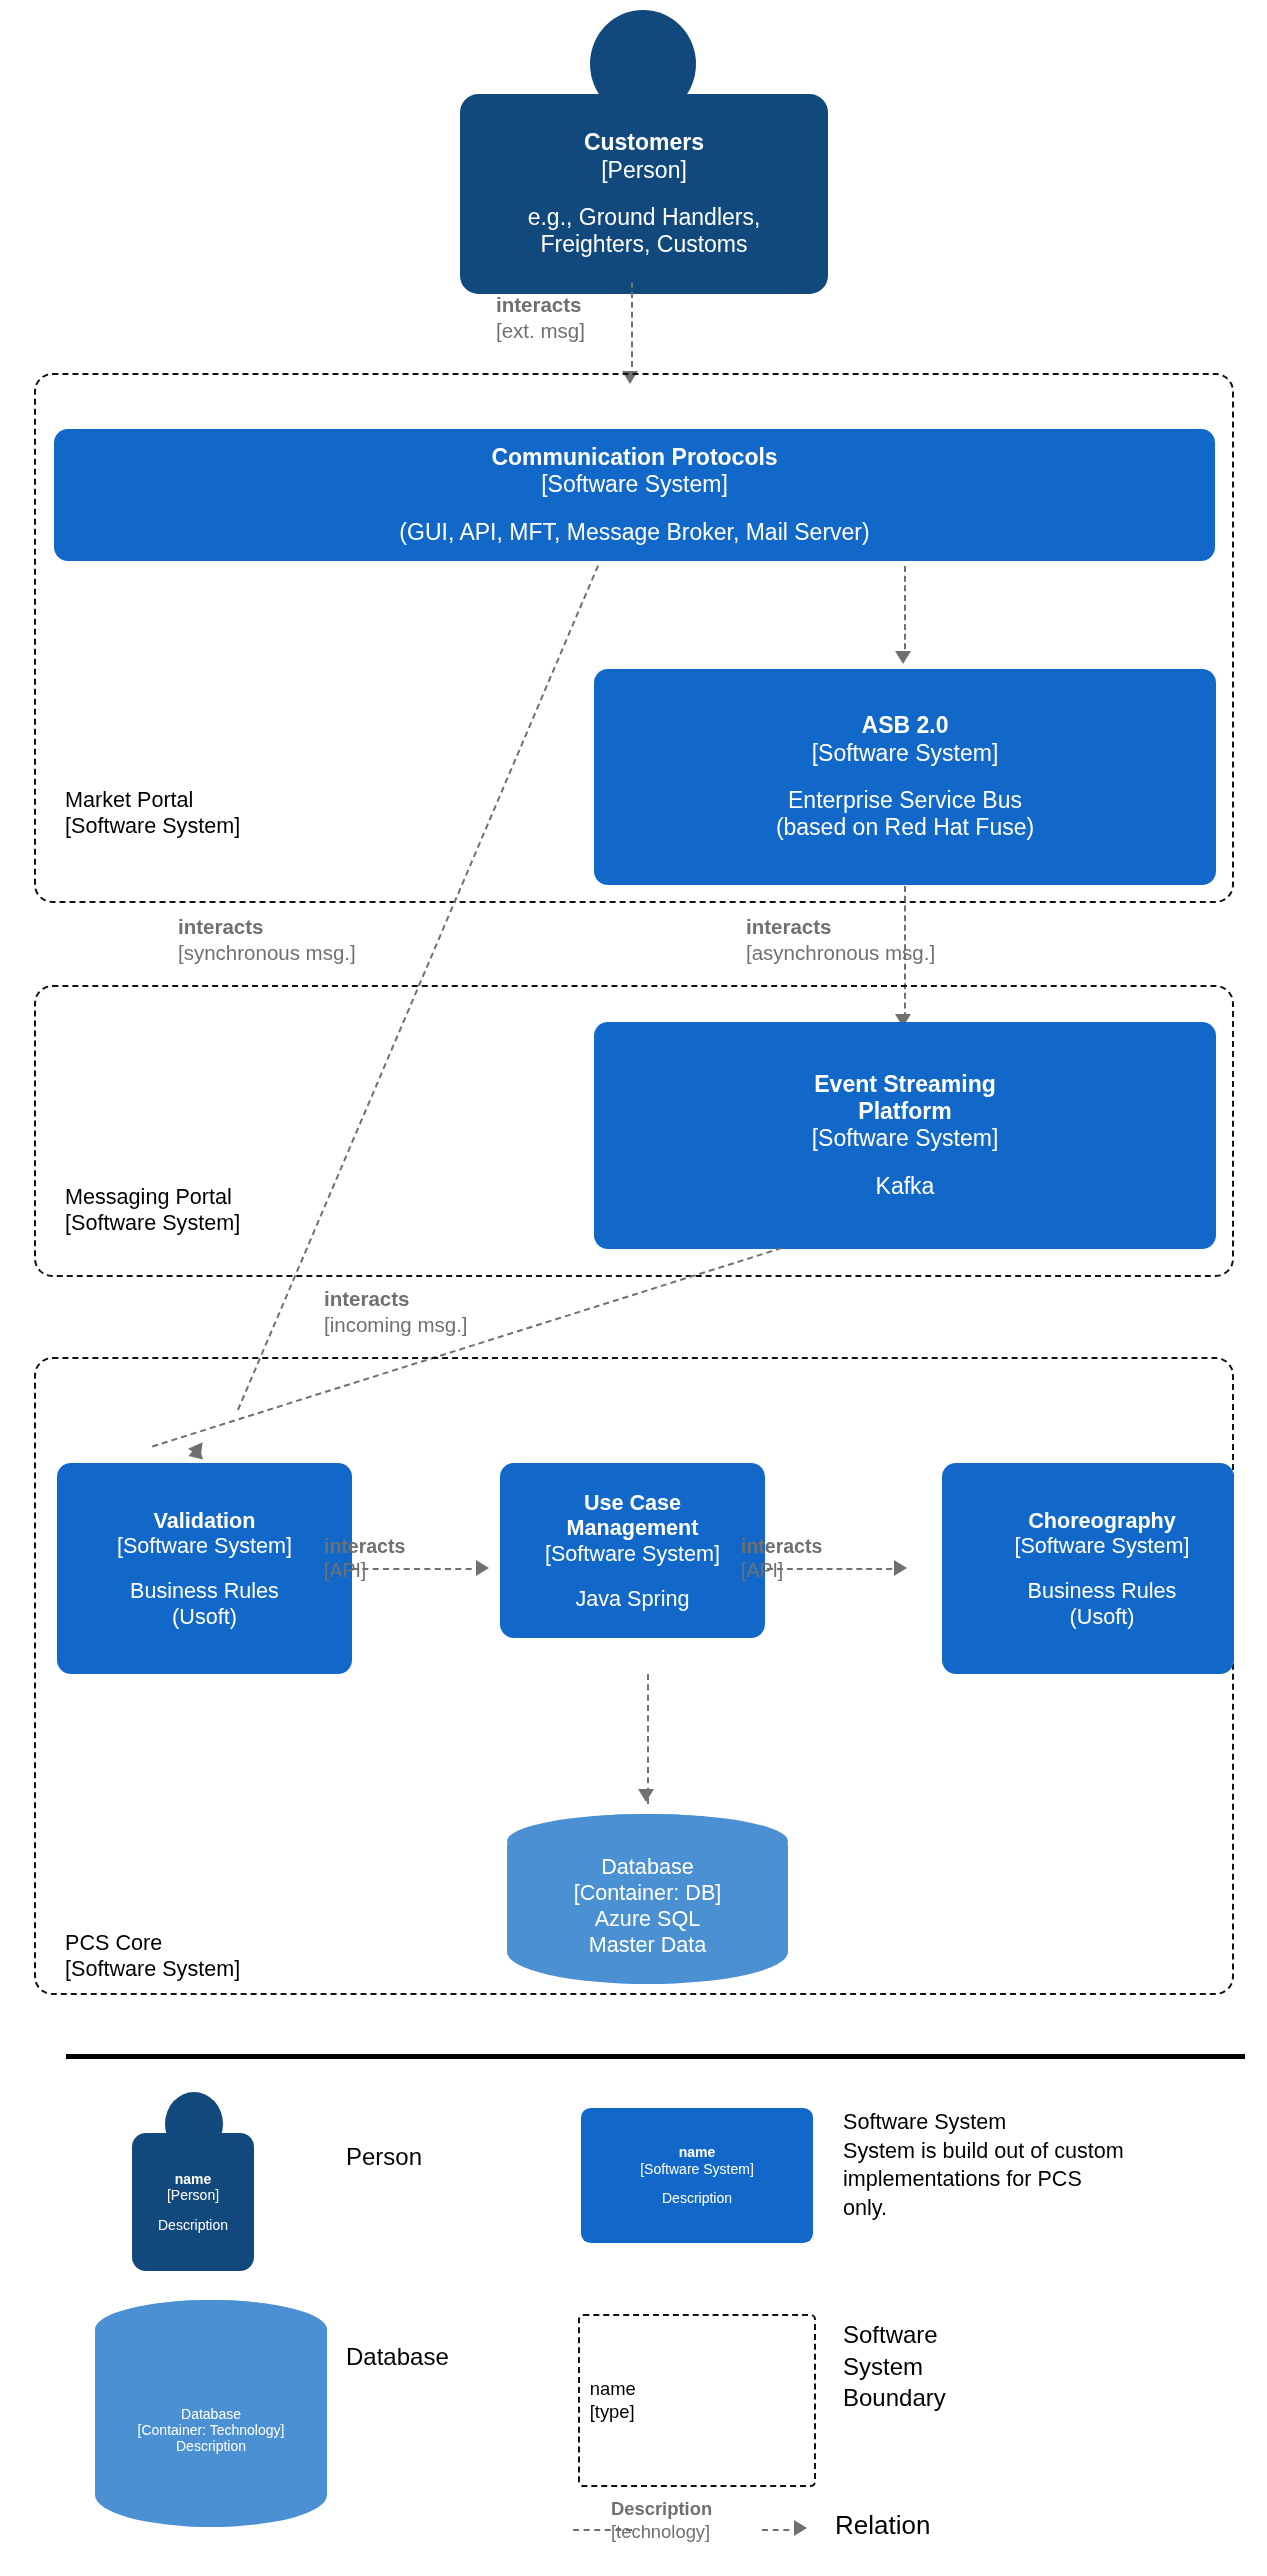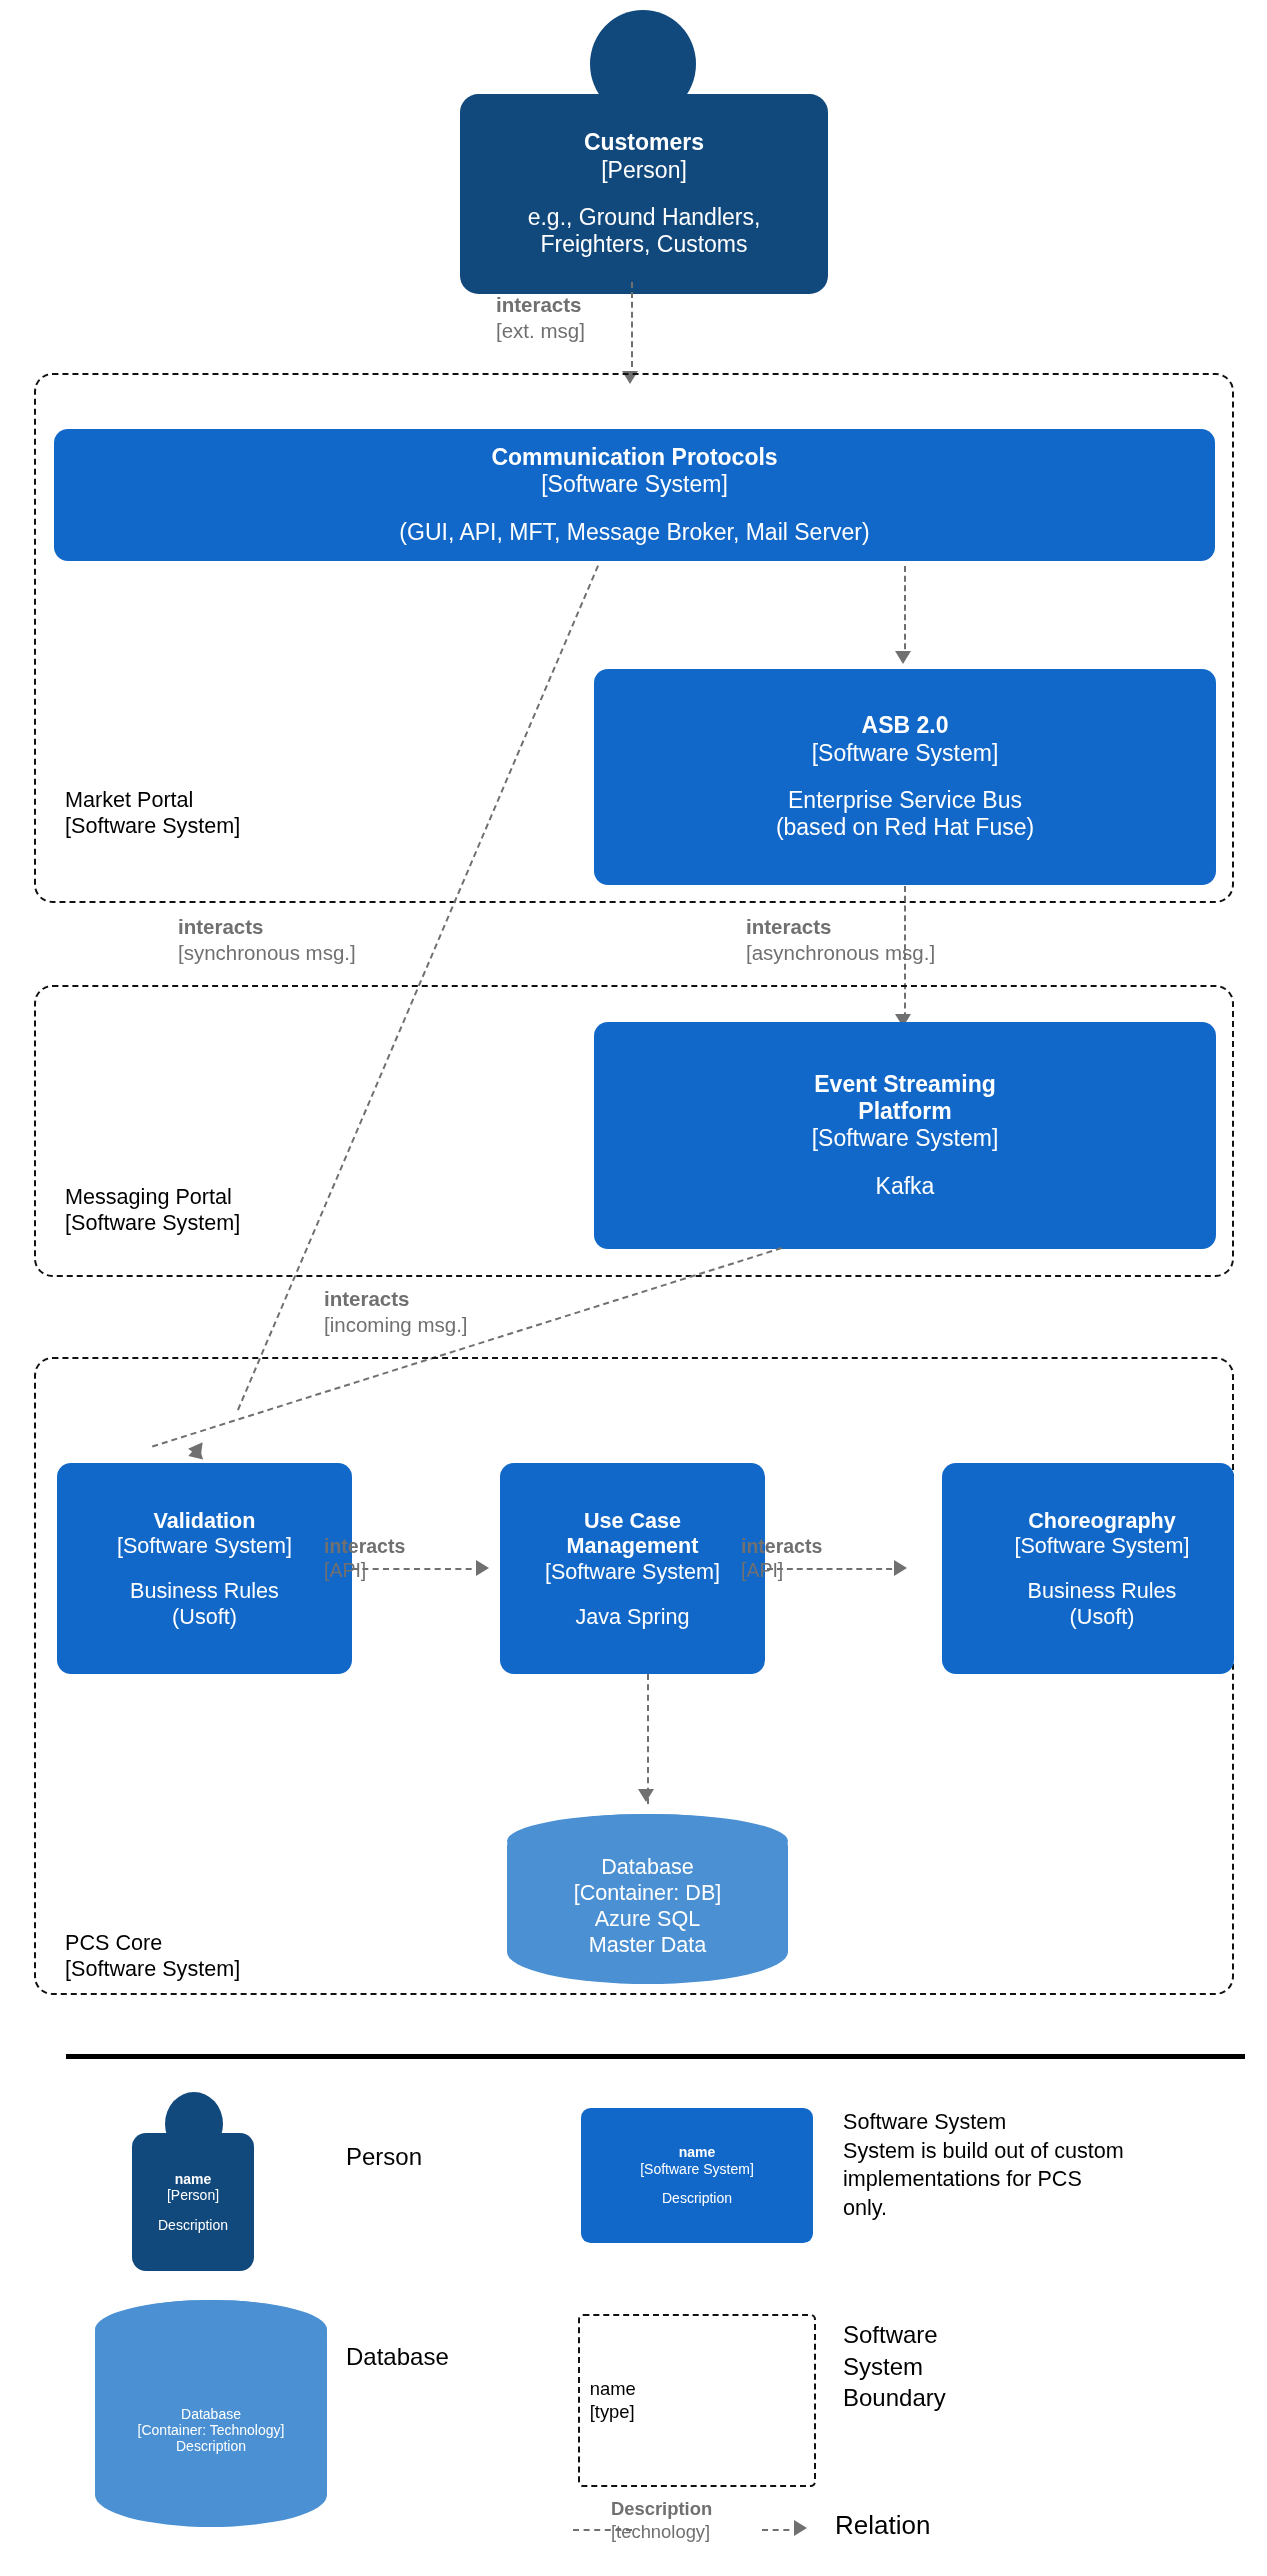--- a/index.html
+++ b/index.html
@@ -133,21 +133,21 @@
 (Usoft)</div>
   </div>
 
   <div class="hline" style="left:352px;top:1568px;width:130px;"></div>
   <div class="arrow-r" style="left:476px;top:1560px;"></div>
   <div class="rellabel" style="left:324px;top:1534px;width:184px;font-size:19.5px;">
     <span class="d1">interacts</span>
     <span class="d2">[API]</span>
   </div>
 
-  <div class="node sys" style="left:500px;top:1463px;width:265px;height:211px;font-size:21.6px;">
+  <div class="node sys" style="left:500px;top:1463px;width:265px;height:175px;font-size:21.6px;">
     <div class="nm" style="white-space:pre-line;">Use Case
 Management</div>
     <div class="ty">[Software System]</div>
     <div class="gap"></div>
     <div class="ds">Java Spring</div>
   </div>
 
   <div class="hline" style="left:767px;top:1568px;width:135px;"></div>
   <div class="arrow-r" style="left:894px;top:1560px;"></div>
   <div class="rellabel" style="left:741px;top:1534px;width:184px;font-size:19.5px;">

